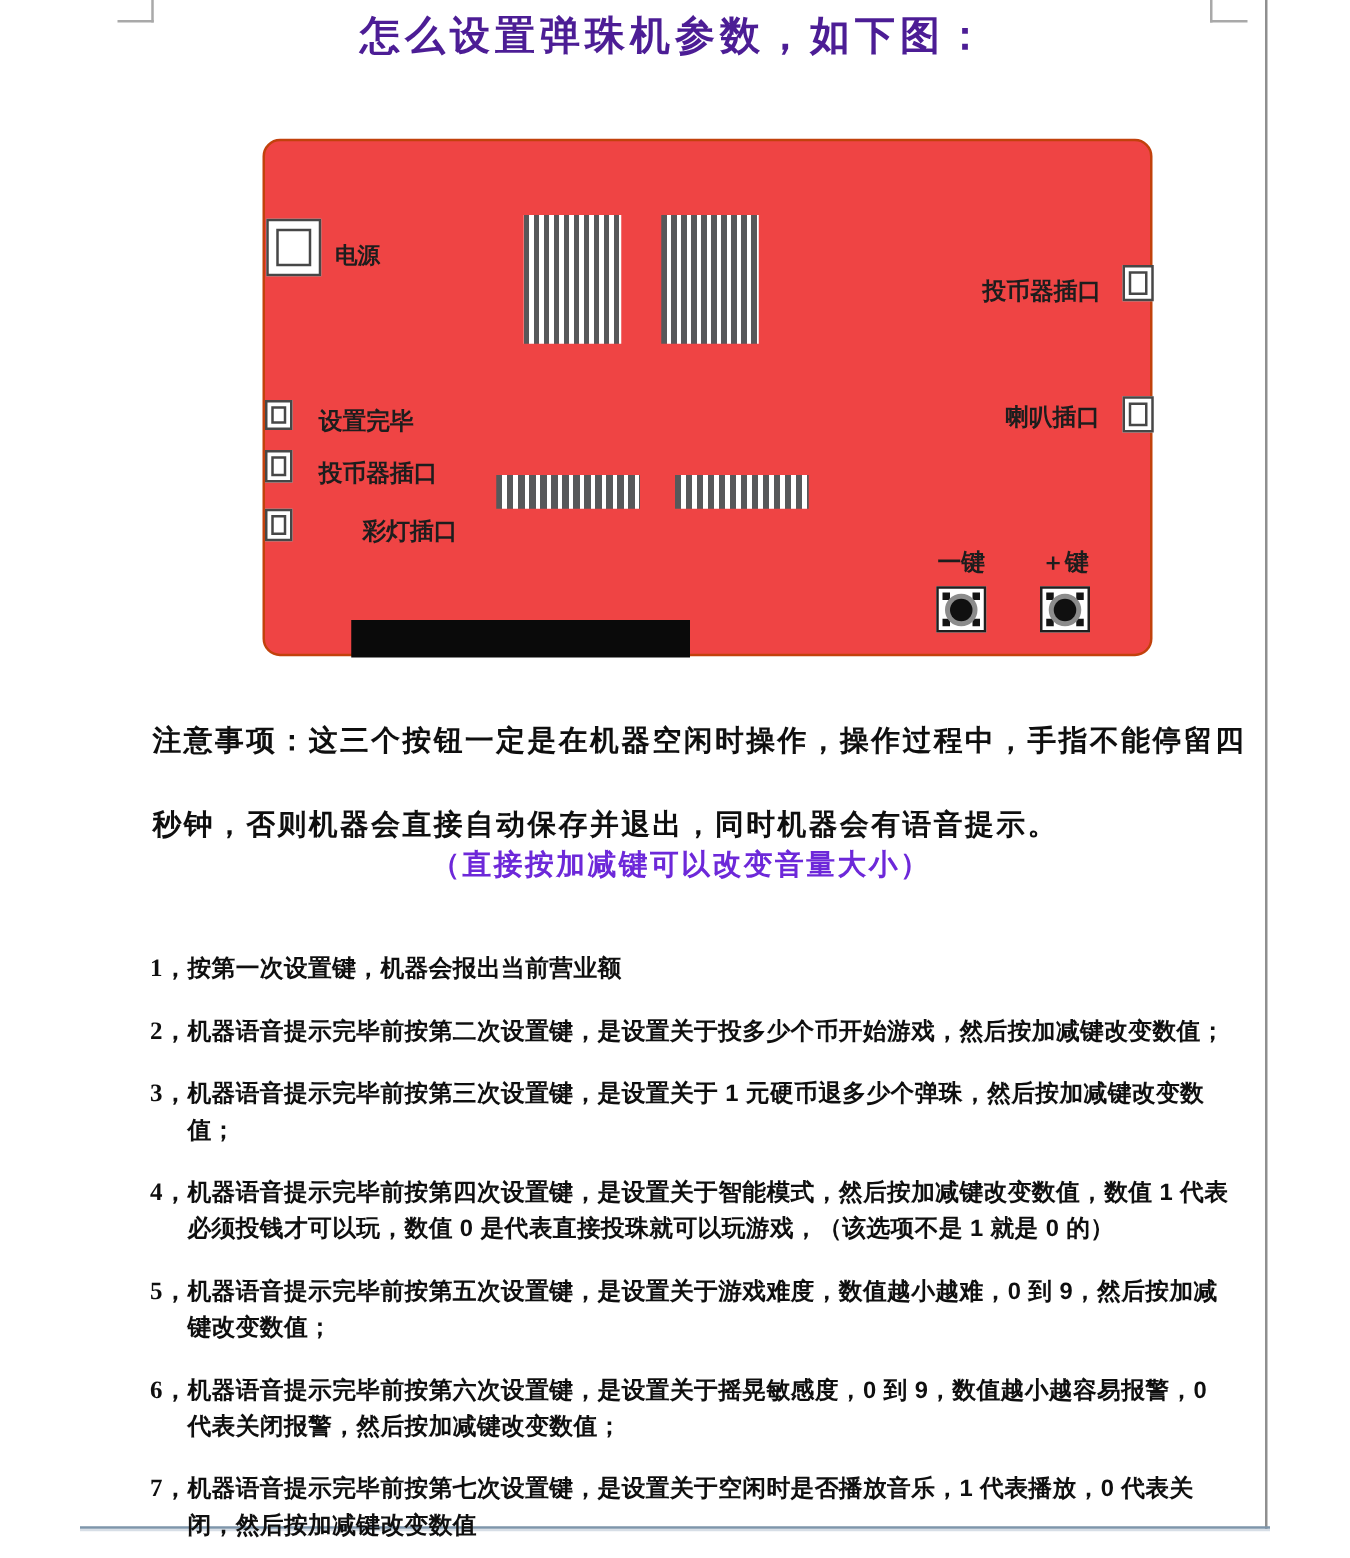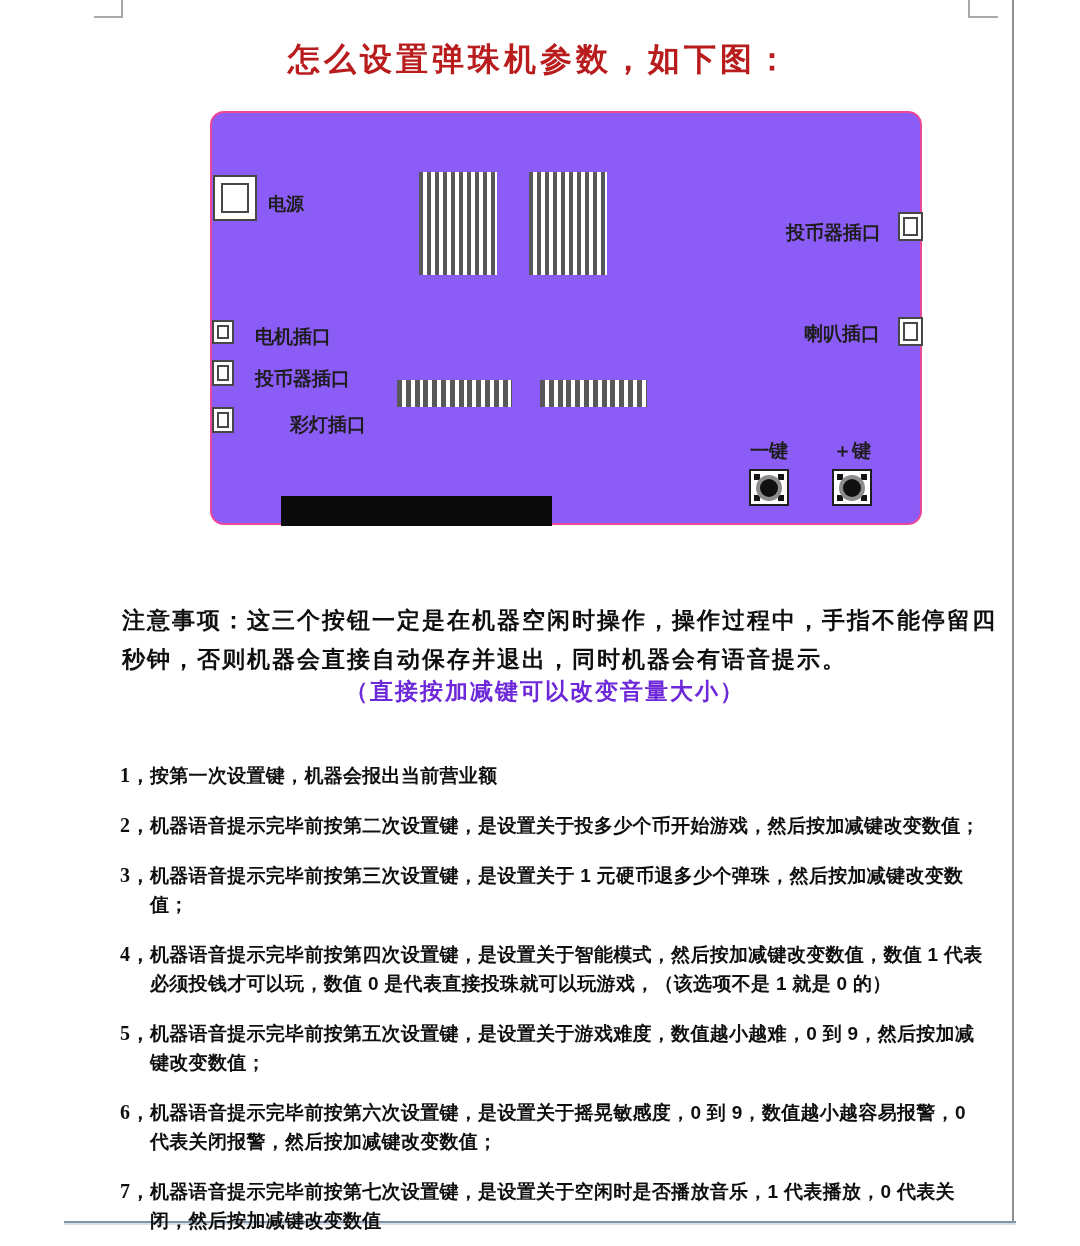--- a/index.html
+++ b/index.html
@@ -10,29 +10,29 @@
   }
   
   .mark { position:absolute; top:0; height:18px; }
   .mark.tl { left:94px; width:29px; border-right:2px solid #a9a9a9; border-bottom:2px solid #a9a9a9; }
   .mark.tr { left:968px; width:30px; border-left:2px solid #a9a9a9; border-bottom:2px solid #a9a9a9; }
   .page-edge-right { position:absolute; left:1012px; top:0; height:1223px; width:0; border-left:2px solid #8f8f8f; }
   .page-edge-bottom { position:absolute; left:64px; top:1221px; width:952px; height:0; border-top:2px solid #7e95aa; box-shadow:0 2px 0 #d7dee6; }
 
   
   .title {
-    position:absolute; left:65px; top:38px; width:950px; margin:0;
+    position:absolute; left:65px; top:7px; width:950px; margin:0;
     text-align:center; font-family:"Liberation Serif", serif;
-    font-size:32px; font-weight:bold; letter-spacing:4px; color:#b91c1c;
+    font-size:32px; font-weight:bold; letter-spacing:4px; color:#4c1d95;
   }
 
   
   .board {
     position:absolute; left:210px; top:111px; width:712px; height:414px;
-    border:2px solid #ec4899; border-radius:14px; background:#8b5cf6;
+    border:2px solid #c2410c; border-radius:14px; background:#ef4444;
   }
   .board .label { position:absolute; font-size:19px; font-weight:600; color:#1d1d1d; white-space:nowrap; }
 
   .socket { position:absolute; border:2px solid #474747; background:#fff;
             display:flex; align-items:center; justify-content:center; }
   .socket .inner { border:2px solid #474747; background:#fff; }
 
   .socket.power { left:1px; top:62px; width:44px; height:46px; }
   .socket.power .inner { width:28px; height:30px; }
   .label.power-label { left:56px; top:79px; font-size:18px; }
@@ -74,21 +74,21 @@
   .btn-cell .btn-label { display:block; font-size:19px; font-weight:600; color:#1d1d1d; line-height:24px; }
   .tact { position:relative; width:40px; height:37px; border:2px solid #1f1f1f; background:#fff; margin:6px auto 0; }
   .tact::before { content:""; position:absolute; left:3px; top:3px; width:6px; height:6px; background:#141414;
     box-shadow:24px 0 #141414, 0 21px #141414, 24px 21px #141414; }
   .tact::after { content:""; position:absolute; left:50%; top:50%; transform:translate(-50%,-50%);
     width:18px; height:18px; border-radius:50%; background:#101010; box-shadow:0 0 0 4px #8c8c8c; }
 
   
   .notice-line { position:absolute; left:122px; margin:0; font-size:23px; font-weight:bold;
     letter-spacing:2px; color:#0f0f0f; white-space:nowrap; }
-  .notice-1 { top:577px;margin-top:28px; }
+  .notice-1 { top:577px; }
   .notice-2 { top:644px; }
   .volume-hint { position:absolute; left:122px; top:676px; width:846px; margin:0; text-align:center;
     font-size:23px; font-weight:bold; letter-spacing:2px; color:#6d28d9; }
 
   
   .steps { position:absolute; left:120px; top:741px; width:872px; margin:0; padding:0; list-style:none; }
   .steps li { position:relative; padding-left:30px; margin-bottom:21px;
     font-size:19px; font-weight:bold; line-height:29px; letter-spacing:0.3px; color:#0f0f0f; }
   .steps li .num { position:absolute; left:0; top:0; font-family:"Liberation Serif", serif; font-size:20px; }
   .steps li .txt { display:block; max-width:840px;margin-top:20px; }
@@ -116,21 +116,21 @@
     <div class="stripes top-b"></div>
 
     <span class="label coin-label">投币器插口</span>
     <div class="socket coin">
         <div class="inner"></div>
       </div>
 
     <div class="socket motor">
         <div class="inner"></div>
       </div>
-    <span class="label motor-label">电机插口</span>
+    <span class="label motor-label">设置完毕</span>
 
     <span class="label speaker-label">喇叭插口</span>
     <div class="socket speaker">
         <div class="inner"></div>
       </div>
 
     <div class="socket valve">
         <div class="inner"></div>
       </div>
     <span class="label valve-label">投币器插口</span>

